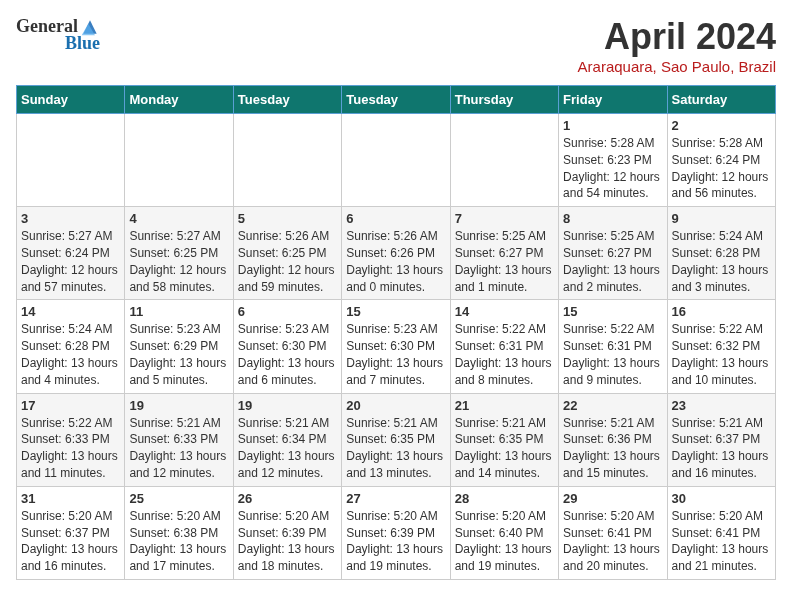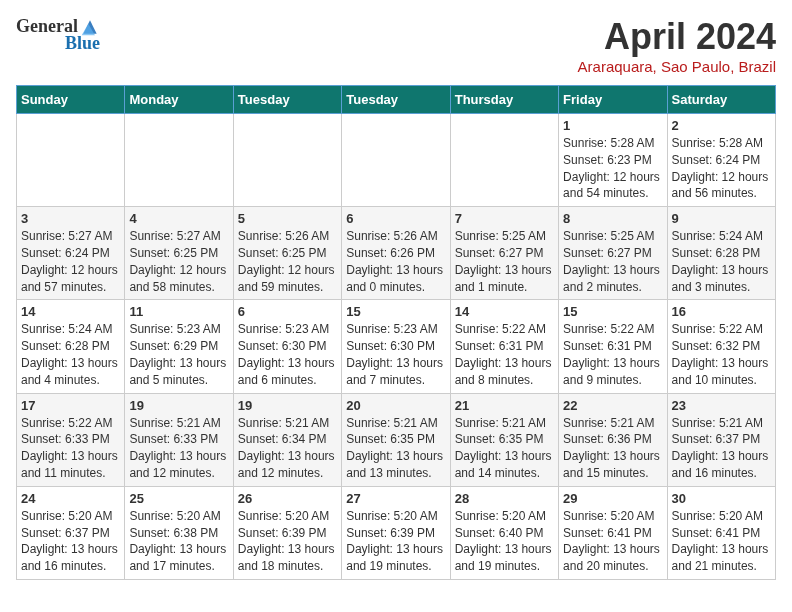--- a/index.html
+++ b/index.html
@@ -216,21 +216,21 @@
           <span class="day-num">22</span>
           <div class="day-detail">Sunrise: 5:21 AM<br>Sunset: 6:36 PM<br>Daylight: 13 hours<br>and 15 minutes.</div>
         </td>
         <td>
           <span class="day-num">23</span>
           <div class="day-detail">Sunrise: 5:21 AM<br>Sunset: 6:37 PM<br>Daylight: 13 hours<br>and 16 minutes.</div>
         </td>
       </tr>
       <tr>
         <td>
-          <span class="day-num">24</span>
+          <span class="day-num">31</span>
           <div class="day-detail">Sunrise: 5:20 AM<br>Sunset: 6:37 PM<br>Daylight: 13 hours<br>and 16 minutes.</div>
         </td>
         <td>
           <span class="day-num">25</span>
           <div class="day-detail">Sunrise: 5:20 AM<br>Sunset: 6:38 PM<br>Daylight: 13 hours<br>and 17 minutes.</div>
         </td>
         <td>
           <span class="day-num">26</span>
           <div class="day-detail">Sunrise: 5:20 AM<br>Sunset: 6:39 PM<br>Daylight: 13 hours<br>and 18 minutes.</div>
         </td>

